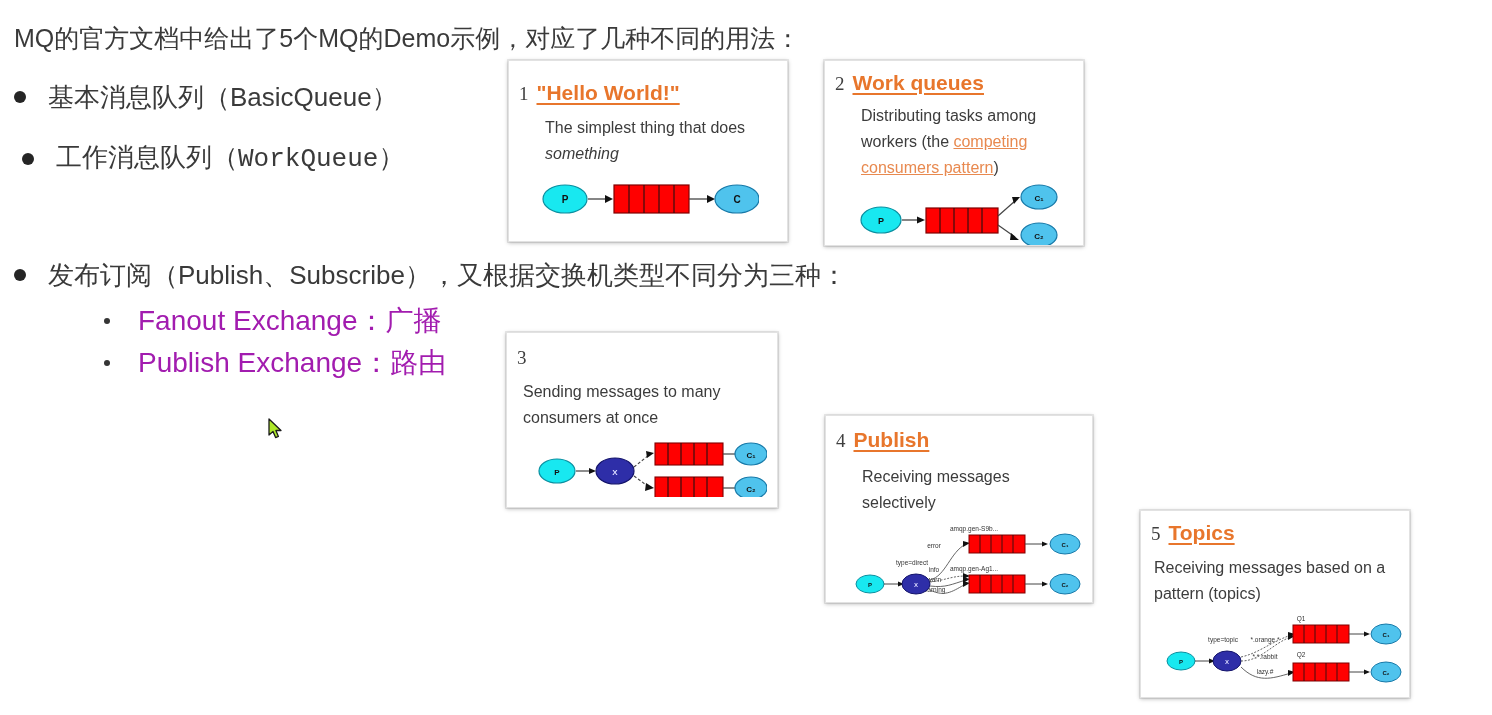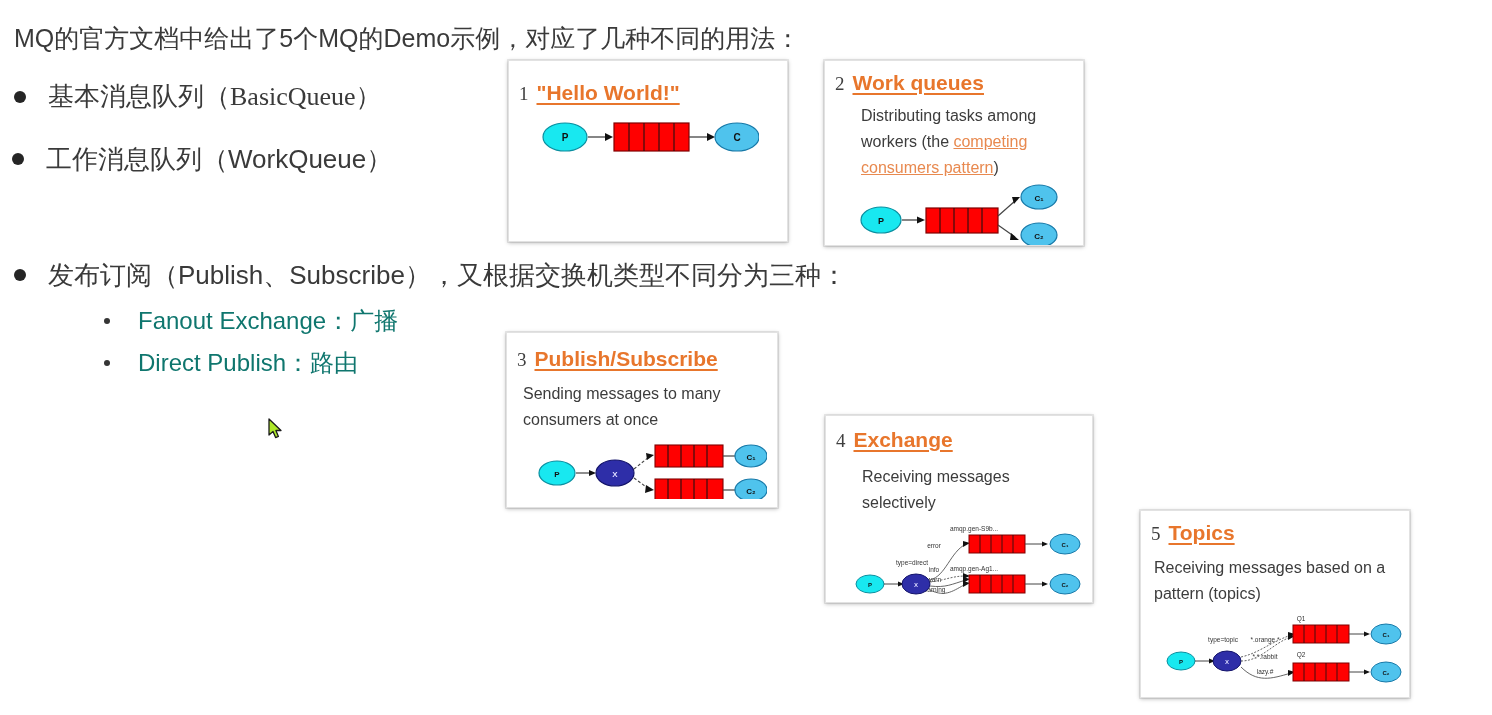--- a/index.html
+++ b/index.html
@@ -24,21 +24,21 @@
     width:12px;height:12px;border-radius:50%;
     background:#252525;margin-top:13px;margin-right:22px;flex:none;
   }
   .b-text{font-size:26px;line-height:38px;color:#3a3a3a;white-space:nowrap;}
 
   .sub-row{position:absolute;display:flex;align-items:flex-start;}
   .s-dot{
     width:6px;height:6px;border-radius:50%;
     background:#353535;margin-top:16px;margin-right:28px;flex:none;
   }
-  .s-text{font-size:24px;line-height:38px;color:#0f766e;white-space:nowrap;}
+  .s-text{font-size:28px;line-height:38px;color:#a21caf;white-space:nowrap;}
 
   
   .card{
     position:absolute;background:#ffffff;
     border:1px solid #e2e2e2;
     box-shadow:0 1px 4px rgba(0,0,0,.28), 0 0 0 1px rgba(160,160,160,.20);
     box-sizing:border-box;overflow:hidden;
   }
   .card-head{display:flex;align-items:baseline;}
   .card-num{
@@ -60,52 +60,55 @@
   .diagram svg{display:block;}
   .cursor{position:absolute;width:16px;height:22px;pointer-events:none;}
 </style>
 </head>
 <body>
 
 <div id="stage">
 
   <div class="slide-title">MQ的官方文档中给出了5个MQ的Demo示例，对应了几种不同的用法：</div>
 
-  <div class="bullet-row" style="left:14px;top:78px;font-family:Liberation Serif, serif;">
+  <div class="bullet-row" style="left:14px;top:78px;">
     <span class="b-dot"></span>
     <span class="b-text">基本消息队列（BasicQueue）</span>
   </div>
 
-  <div class="bullet-row" style="left:12px;top:140px;">
+  <div class="bullet-row" style="left:22px;top:140px;font-family:Liberation Mono, monospace;">
     <span class="b-dot"></span>
     <span class="b-text">工作消息队列（WorkQueue）</span>
   </div>
 
   <div class="bullet-row" style="left:14px;top:256px;text-align:center;">
     <span class="b-dot"></span>
     <span class="b-text">发布订阅（Publish、Subscribe），又根据交换机类型不同分为三种：</span>
   </div>
 
   <div class="sub-row" style="left:104px;top:302px;">
     <span class="s-dot"></span>
     <span class="s-text">Fanout Exchange：广播</span>
   </div>
   <div class="sub-row" style="left:104px;top:344px;">
     <span class="s-dot"></span>
-    <span class="s-text">Direct Publish：路由</span>
+    <span class="s-text">Publish Exchange：路由</span>
   </div>
 
   <svg class="cursor" style="left:268px;top:418px;" viewBox="0 0 16 22">
     <path d="M1 1 L1 17 L5 13.5 L7.6 19.6 L10.4 18.4 L7.9 12.5 L13 12.5 Z" fill="#AEE82A" stroke="#1b1b1b" stroke-width="1.3" stroke-linejoin="round"></path>
   </svg>
 
   <div class="card" style="left:508px;top:60px;width:280px;height:182px;">
     <div class="card-head" style="margin:20px 0 0 10px;">
       <span class="card-num">1</span>
       <span class="card-link">"Hello World!"</span>
+    </div>
+    <div class="card-body" style="margin:10px 12px 0 36px;width:240px;">
+      <span>The simplest thing that does </span><em>something</em>
     </div>
     <div class="diagram" style="margin:6px 0 0 30px;">
       <svg width="220" height="50" viewBox="0 0 220 50">
 
         <ellipse cx="26" cy="26" rx="22" ry="14" fill="#18E8F0" stroke="#0a8fa0" stroke-width="1.2"></ellipse>
         <text x="26" y="30" font-size="10" font-weight="bold" text-anchor="middle" fill="#111" font-family="Liberation Sans, sans-serif">P</text>
 
         <line x1="49" y1="26" x2="66" y2="26" stroke="#444" stroke-width="1.3"></line>
         <polygon points="66,22 74,26 66,30" fill="#111"></polygon>
 
@@ -155,21 +158,20 @@
         <text x="180" y="18" font-size="8" font-weight="bold" text-anchor="middle" fill="#111" font-family="Liberation Sans, sans-serif">C₁</text>
         <ellipse cx="180" cy="52" rx="18" ry="12" fill="#4FC3ED" stroke="#1779a8" stroke-width="1.2"></ellipse>
         <text x="180" y="56" font-size="8" font-weight="bold" text-anchor="middle" fill="#111" font-family="Liberation Sans, sans-serif">C₂</text>
       </svg>
     </div>
   </div>
 
   <div class="card" style="left:506px;top:332px;width:272px;height:176px;">
     <div class="card-head" style="margin:14px 0 0 10px;">
       <span class="card-num">3</span>
-      <span class="card-link">Publish/Subscribe</span>
     </div>
     <div class="card-body" style="margin:10px 12px 0 16px;width:226px;">Sending messages to many consumers at once</div>
     <div class="diagram" style="margin:4px 0 0 30px;">
       <svg width="230" height="62" viewBox="0 0 230 62">
         <ellipse cx="20" cy="36" rx="18" ry="12" fill="#18E8F0" stroke="#0a8fa0" stroke-width="1.2"></ellipse>
         <text x="20" y="40" font-size="8" font-weight="bold" text-anchor="middle" fill="#111" font-family="Liberation Sans, sans-serif">P</text>
         <line x1="39" y1="36" x2="52" y2="36" stroke="#444" stroke-width="1.2"></line>
         <polygon points="52,33 59,36 52,39" fill="#111"></polygon>
         <ellipse cx="78" cy="36" rx="19" ry="13" fill="#2E2EA8" stroke="#14146b" stroke-width="1.2"></ellipse>
         <text x="78" y="40" font-size="8" font-weight="bold" text-anchor="middle" fill="#dcdcff" font-family="Liberation Sans, sans-serif">X</text>
@@ -199,21 +201,21 @@
         <text x="214" y="23" font-size="8" font-weight="bold" text-anchor="middle" fill="#111" font-family="Liberation Sans, sans-serif">C₁</text>
         <ellipse cx="214" cy="53" rx="16" ry="11" fill="#4FC3ED" stroke="#1779a8" stroke-width="1.2"></ellipse>
         <text x="214" y="57" font-size="8" font-weight="bold" text-anchor="middle" fill="#111" font-family="Liberation Sans, sans-serif">C₂</text>
       </svg>
     </div>
   </div>
 
   <div class="card" style="left:825px;top:415px;width:268px;height:188px;">
     <div class="card-head" style="margin:12px 0 0 10px;">
       <span class="card-num">4</span>
-      <span class="card-link">Exchange</span>
+      <span class="card-link">Publish</span>
     </div>
     <div class="card-body" style="margin:12px 12px 0 36px;width:200px;">Receiving messages selectively</div>
     <div class="diagram" style="margin:2px 0 0 28px;">
       <svg width="240" height="82" viewBox="0 0 240 82">
 
         <text x="120" y="13" font-size="6.5" text-anchor="middle" fill="#333" font-family="Liberation Sans, sans-serif">amqp.gen-S9b...</text>
         <text x="120" y="53" font-size="6.5" text-anchor="middle" fill="#333" font-family="Liberation Sans, sans-serif">amqp.gen-Ag1...</text>
         <text x="58" y="47" font-size="6.5" text-anchor="middle" fill="#333" font-family="Liberation Sans, sans-serif">type=direct</text>
         <text x="80" y="30" font-size="6.5" text-anchor="middle" fill="#333" font-family="Liberation Sans, sans-serif">error</text>
         <text x="80" y="54" font-size="6.5" text-anchor="middle" fill="#333" font-family="Liberation Sans, sans-serif">info</text>

